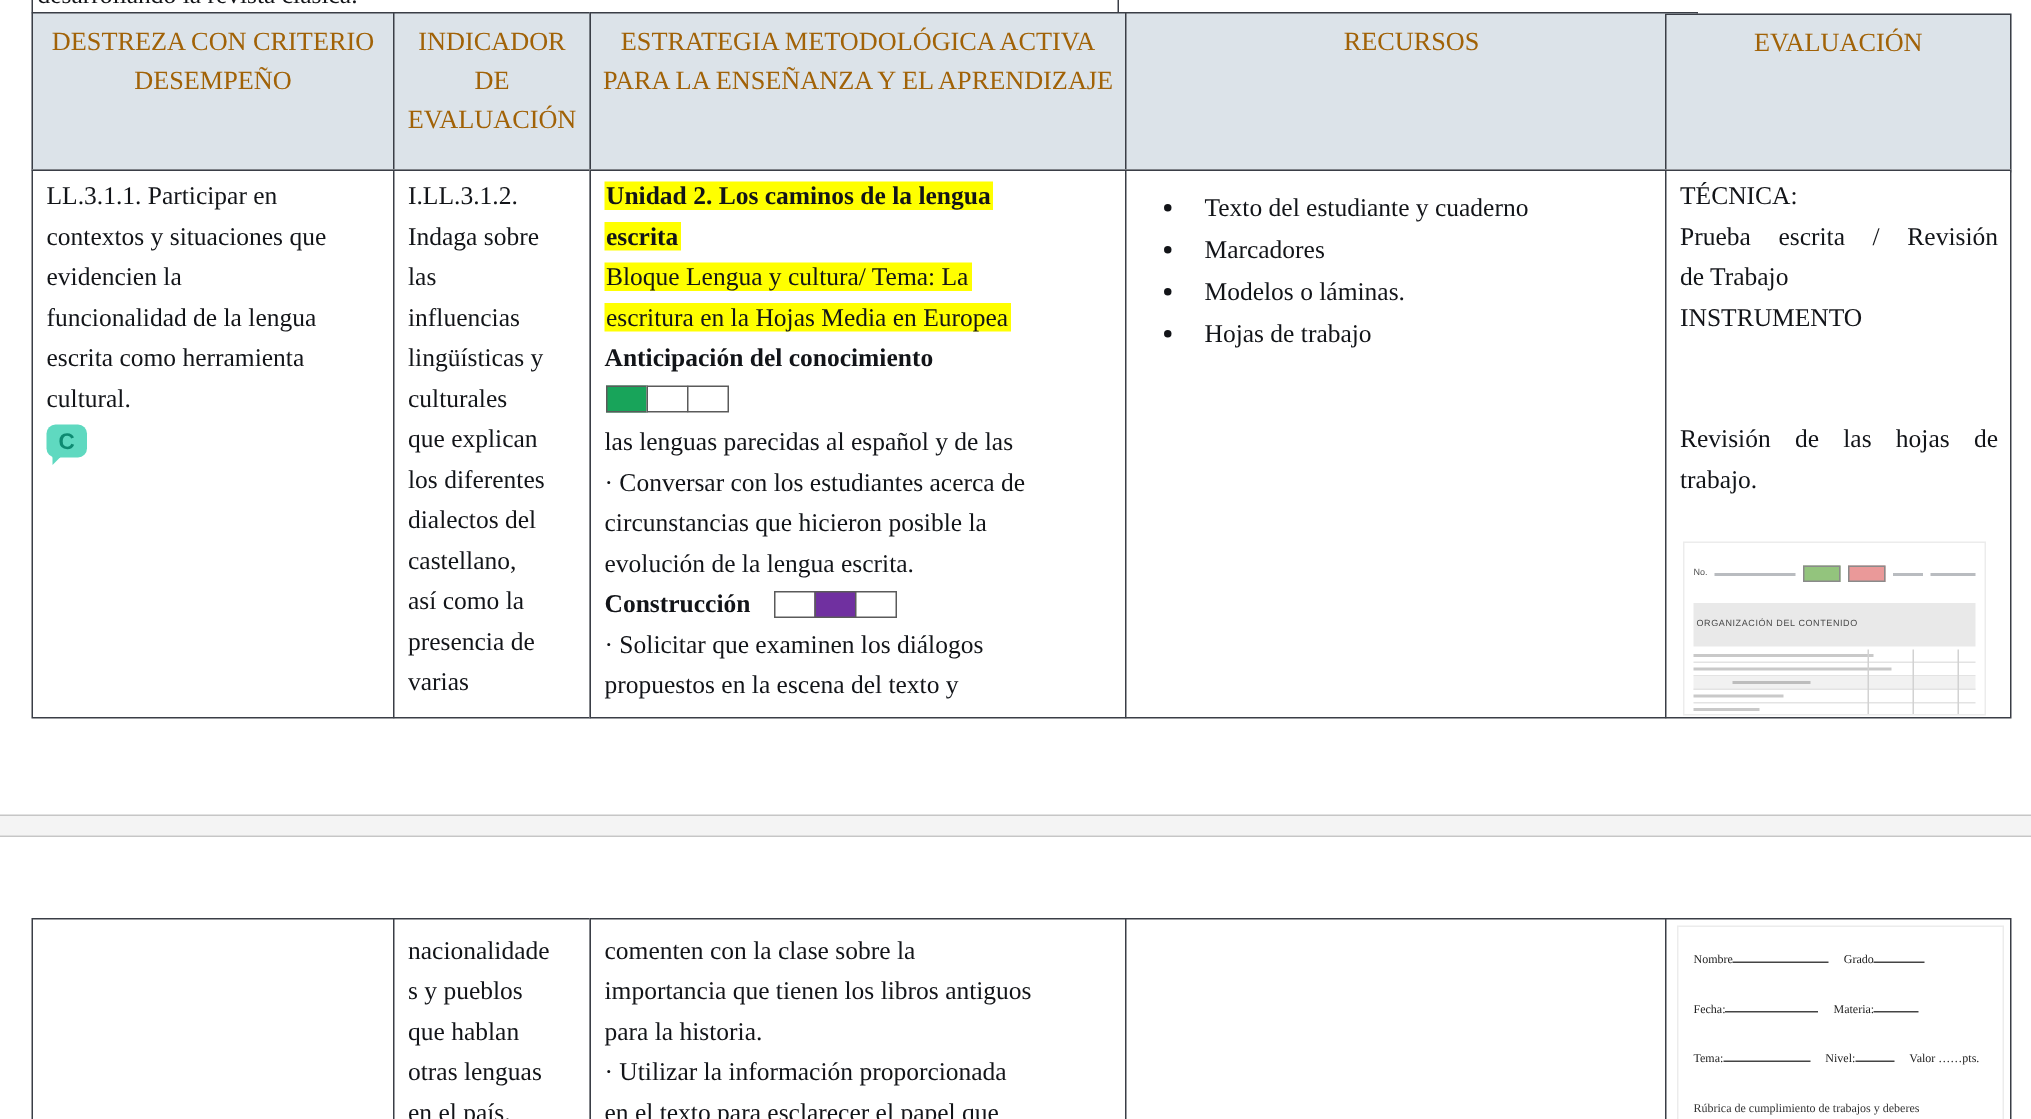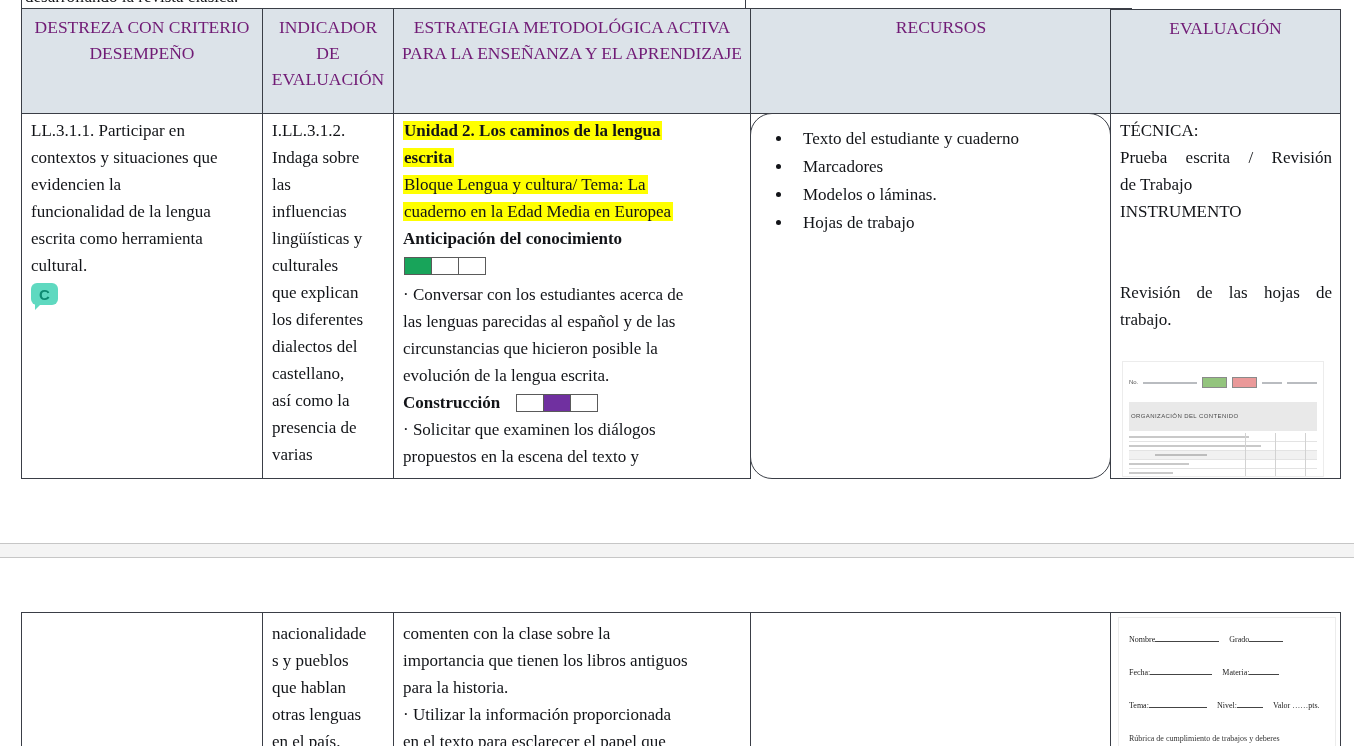--- a/index.html
+++ b/index.html
@@ -4,21 +4,21 @@
 <style>
   * { box-sizing: border-box; }
   body { margin: 0; background: #fff; }
   .screen {
     position: relative; width: 1354px; height: 746px; overflow: hidden;
     background: #ffffff; font-family: "Liberation Serif", serif; color: #121418;
   }
   
   .cell { position: absolute; border: 1px solid #3a3e46; background: #fff; }
   .hcell {
-    background: #dce3e9; color: #701a75; text-align: center;
+    background: #dce3e9; color: #a16207; text-align: center;
     font-size: 17.5px; line-height: 26px; padding: 5px 6px 0 6px;
   }
   .bcell { font-size: 17px; line-height: 27px; padding: 3px 8px 0 9px; }
   .ln { white-space: nowrap; }
   .just { text-align: justify; text-align-last: justify; white-space: normal; }
   .bold { font-weight: bold; }
   .hl { background: #ffff00; padding: 0 2px 0 1px; display: inline; }
   
   .topstrip { position: absolute; left: 0; top: 0; width: 1354px; height: 8px; overflow: hidden; }
   .topstrip .clip { position: absolute; left: 25px; top: -13px; font-size: 17px; white-space: nowrap; }
@@ -117,48 +117,48 @@
         <div class="ln">así como la</div>
         <div class="ln">presencia de</div>
         <div class="ln">varias</div>
       </div>
   </div>
 
   <div class="cell bcell" style="left:393px; top:113px; width:358px; height:366px;">
     <div class="ln bold"><span class="hl">Unidad 2. Los caminos de la lengua</span></div>
     <div class="ln bold"><span class="hl">escrita</span></div>
     <div class="ln"><span class="hl">Bloque Lengua y cultura/ Tema: La</span></div>
-    <div class="ln"><span class="hl">cuaderno en la Edad Media en Europea</span></div>
+    <div class="ln"><span class="hl">escritura en la Hojas Media en Europea</span></div>
     <div class="ln bold">Anticipación del conocimiento</div>
     <div class="pbar pbar-block">
       <div class="seg" style="background: rgb(24, 164, 90);"></div>
       <div class="seg"></div>
       <div class="seg"></div>
     </div>
     <div>
+        <div class="ln">las lenguas parecidas al español y de las</div>
         <div class="ln">· Conversar con los estudiantes acerca de</div>
-        <div class="ln">las lenguas parecidas al español y de las</div>
         <div class="ln">circunstancias que hicieron posible la</div>
         <div class="ln">evolución de la lengua escrita.</div>
       </div>
     <div class="constr-line">
       <span class="bold">Construcción</span>
       <span class="pbar">
         <span class="seg"></span>
         <span class="seg" style="background: rgb(112, 48, 160);"></span>
         <span class="seg"></span>
       </span>
     </div>
     <div>
         <div class="ln">· Solicitar que examinen los diálogos</div>
         <div class="ln">propuestos en la escena del texto y</div>
       </div>
   </div>
 
-  <div class="cell bcell" style="left:750px; top:113px; width:361px; height:366px; padding-left:0;border-radius:22px;">
+  <div class="cell bcell" style="left:750px; top:113px; width:361px; height:366px; padding-left:0;">
     <ul class="rlist">
         <li>Texto del estudiante y cuaderno</li>
         <li>Marcadores</li>
         <li>Modelos o láminas.</li>
         <li>Hojas de trabajo</li>
       </ul>
   </div>
 
   <div class="cell bcell" style="left:1110px; top:113px; width:231px; height:366px;">
     <div class="eline ln">TÉCNICA:</div>

